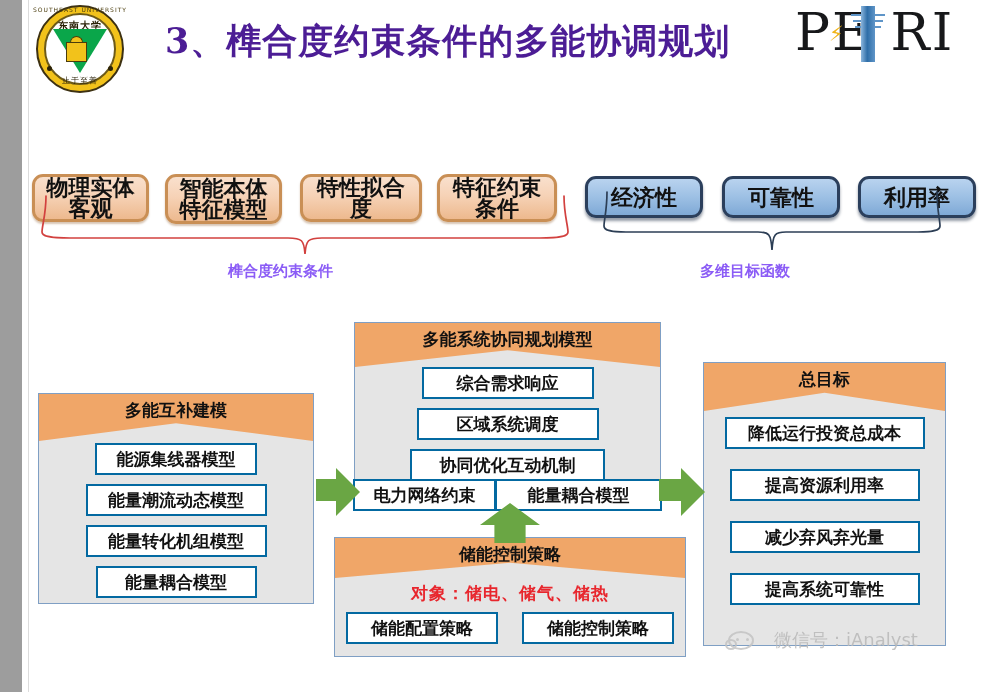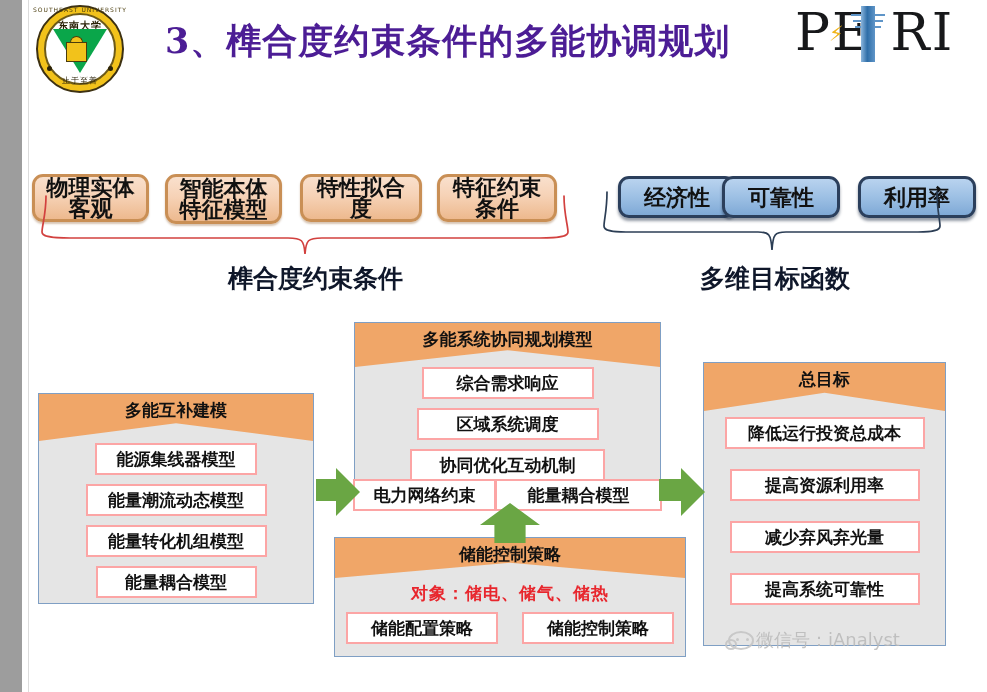--- a/index.html
+++ b/index.html
@@ -166,23 +166,23 @@
   .chip.blue {
     background: linear-gradient(to bottom, #b9d3ef 0%, #9dc0e4 50%, #7fa9d6 100%);
     border: 3px solid #2b3f5c;
     box-shadow: 0 3px 3px rgba(20,35,60,0.45);
   }
 
   
   .brace { position: absolute; }
   .brace-label {
     position: absolute;
-    font-size: 25px;
-    font-weight: bold;
-    color: #0f172a;
+    font-size: 15px;
+    font-weight: bold;
+    color: #8b5cf6;
     font-family: Liberation Mono, monospace;
     white-space: nowrap;
   }
 
   
   .panel {
     position: absolute;
     background: #e5e5e5;
     border: 1px solid #7f9fc4;
   }
@@ -197,21 +197,21 @@
     font-family: "DejaVu Sans", "Liberation Sans", sans-serif;
     clip-path: polygon(0 0, 100% 0, 100% 100%, 50% 62%, 0 100%);
     display: flex;
     align-items: flex-start;
     justify-content: center;
     padding-top: 5px;
   }
   .panel-body { padding: 2px 9px 8px 9px; }
 
   .item-box {
-    border: 2px solid #fca5a5;
+    border: 2px solid #0369a1;
     background: #ffffff;
     text-align: center;
     font-size: 17px;
     font-weight: bold;
     color: #111111;
     font-family: "DejaVu Sans", "Liberation Sans", sans-serif;
     padding: 3px 4px;
     margin: 0 auto 9px auto;
     line-height: 22px;
     white-space: nowrap;
@@ -242,21 +242,21 @@
     width: 60px; height: 40px;
     background: #6aa644;
     clip-path: polygon(50% 0, 100% 55%, 76% 55%, 76% 100%, 24% 100%, 24% 55%, 0 55%);
   }
 
   .watermark {
     position: absolute;
     left: 728px; top: 628px;
     display: flex;
     align-items: center;
-    gap: 2px;
+    gap: 20px;
     color: #b9b9b9;
     font-size: 18px;
     font-family: "DejaVu Sans", "Liberation Sans", sans-serif;
     opacity: 0.85;
   }
   .wm-bubble {
     width: 26px; height: 19px;
     border: 2px solid #c4c4c4;
     border-radius: 50%;
     position: relative;
@@ -315,21 +315,21 @@
   <div class="chip orange" style="left:165px;top:138px;width:117px;height:50px;">
     <span>智能本体<br>特征模型</span>
   </div>
   <div class="chip orange" style="left:300px;top:138px;width:122px;height:48px;">
     <span>特性拟合<br>度</span>
   </div>
   <div class="chip orange" style="left:437px;top:138px;width:120px;height:48px;">
     <span>特征约束<br>条件</span>
   </div>
 
-  <div class="chip blue" style="left:618px;top:140px;width:118px;height:42px;">
+  <div class="chip blue" style="left:585px;top:140px;width:118px;height:42px;">
     <span>经济性</span>
   </div>
   <div class="chip blue" style="left:722px;top:140px;width:118px;height:42px;">
     <span>可靠性</span>
   </div>
   <div class="chip blue" style="left:858px;top:140px;width:118px;height:42px;">
     <span>利用率</span>
   </div>
 
   <svg class="brace" style="left:40px;top:194px;" width="530" height="62" viewBox="0 0 530 62">

